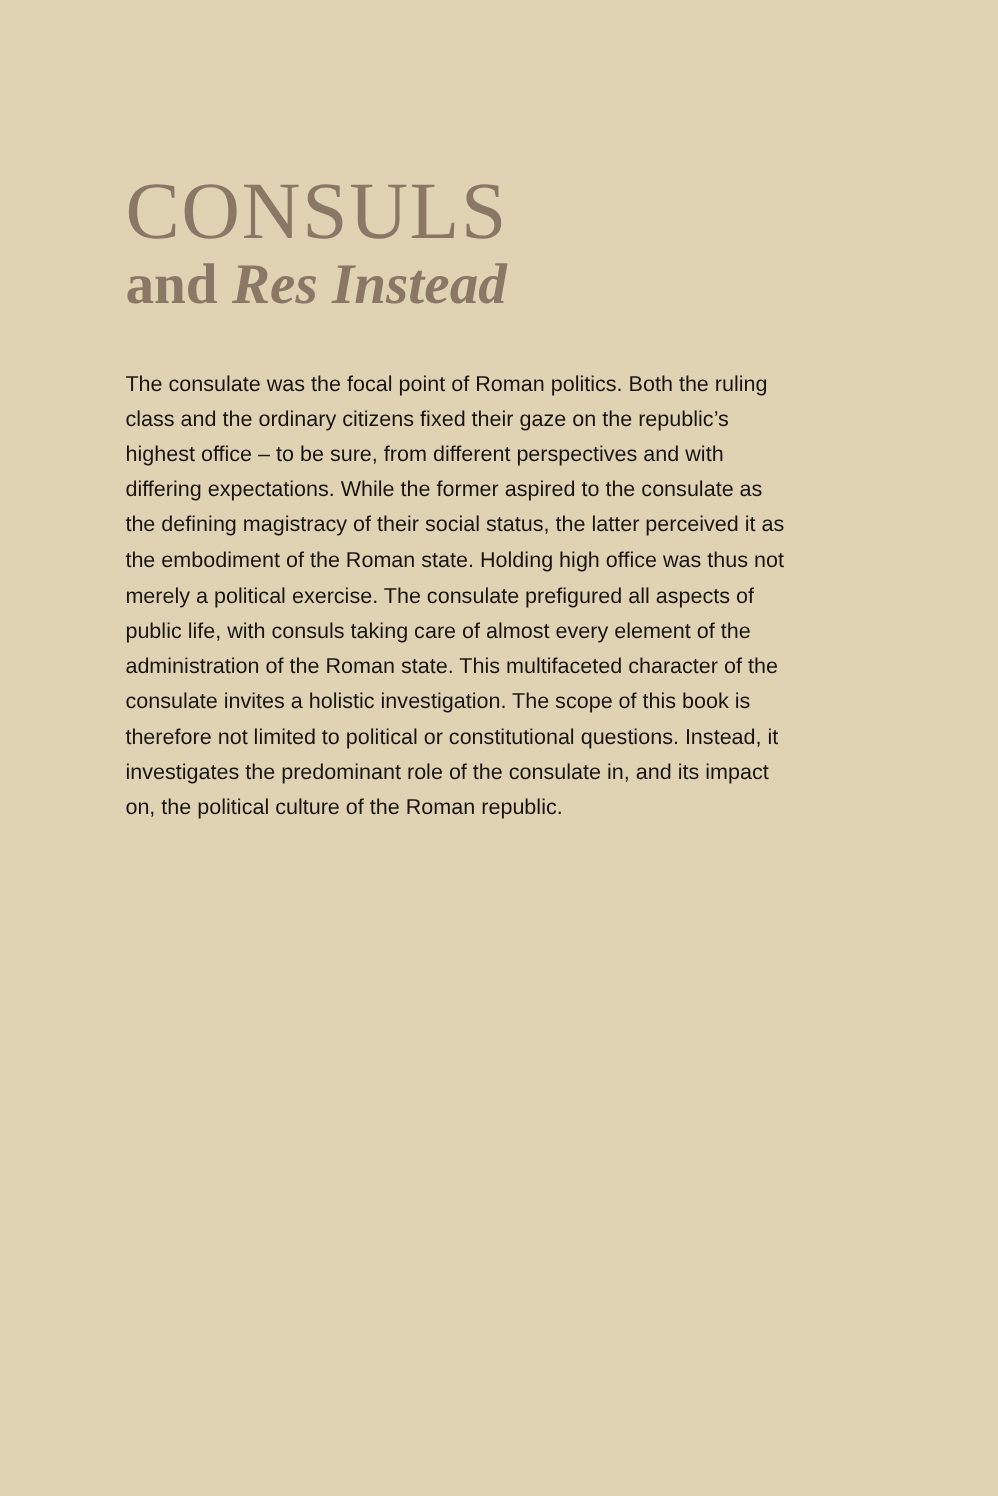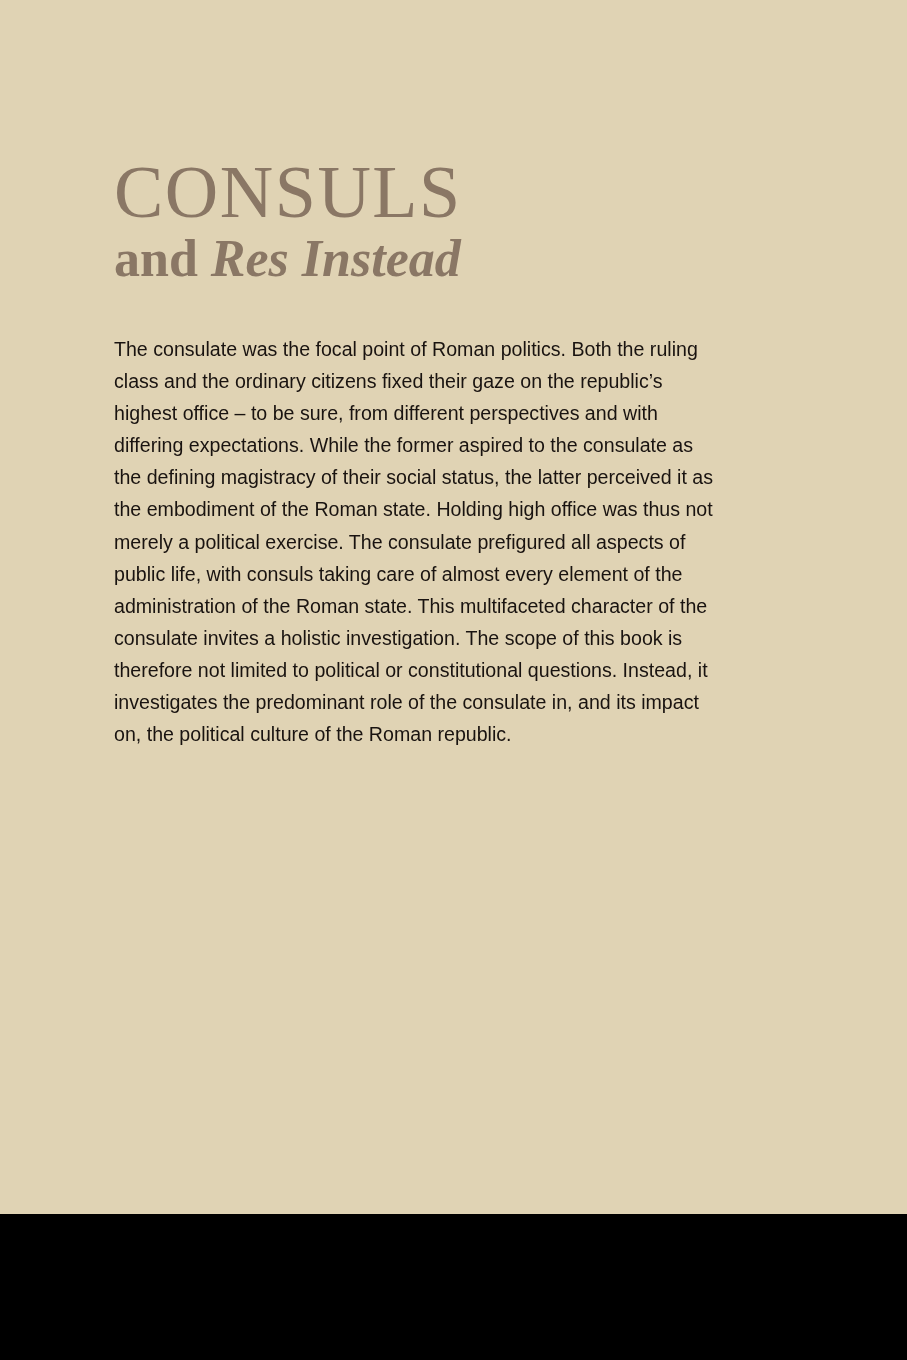--- a/index.html
+++ b/index.html
@@ -18,21 +18,21 @@
   .cover {
     position: absolute;
     inset: 0;
     display: flex;
     flex-direction: column;
   }
 
   
   .upper {
     position: relative;
-    height: 1214px;
+    height: 1360px;
     background: #e0d3b4;
   }
 
   .title-block {
     position: absolute;
     left: 114px;
     top: 158px;
     width: 640px;
   }
 

